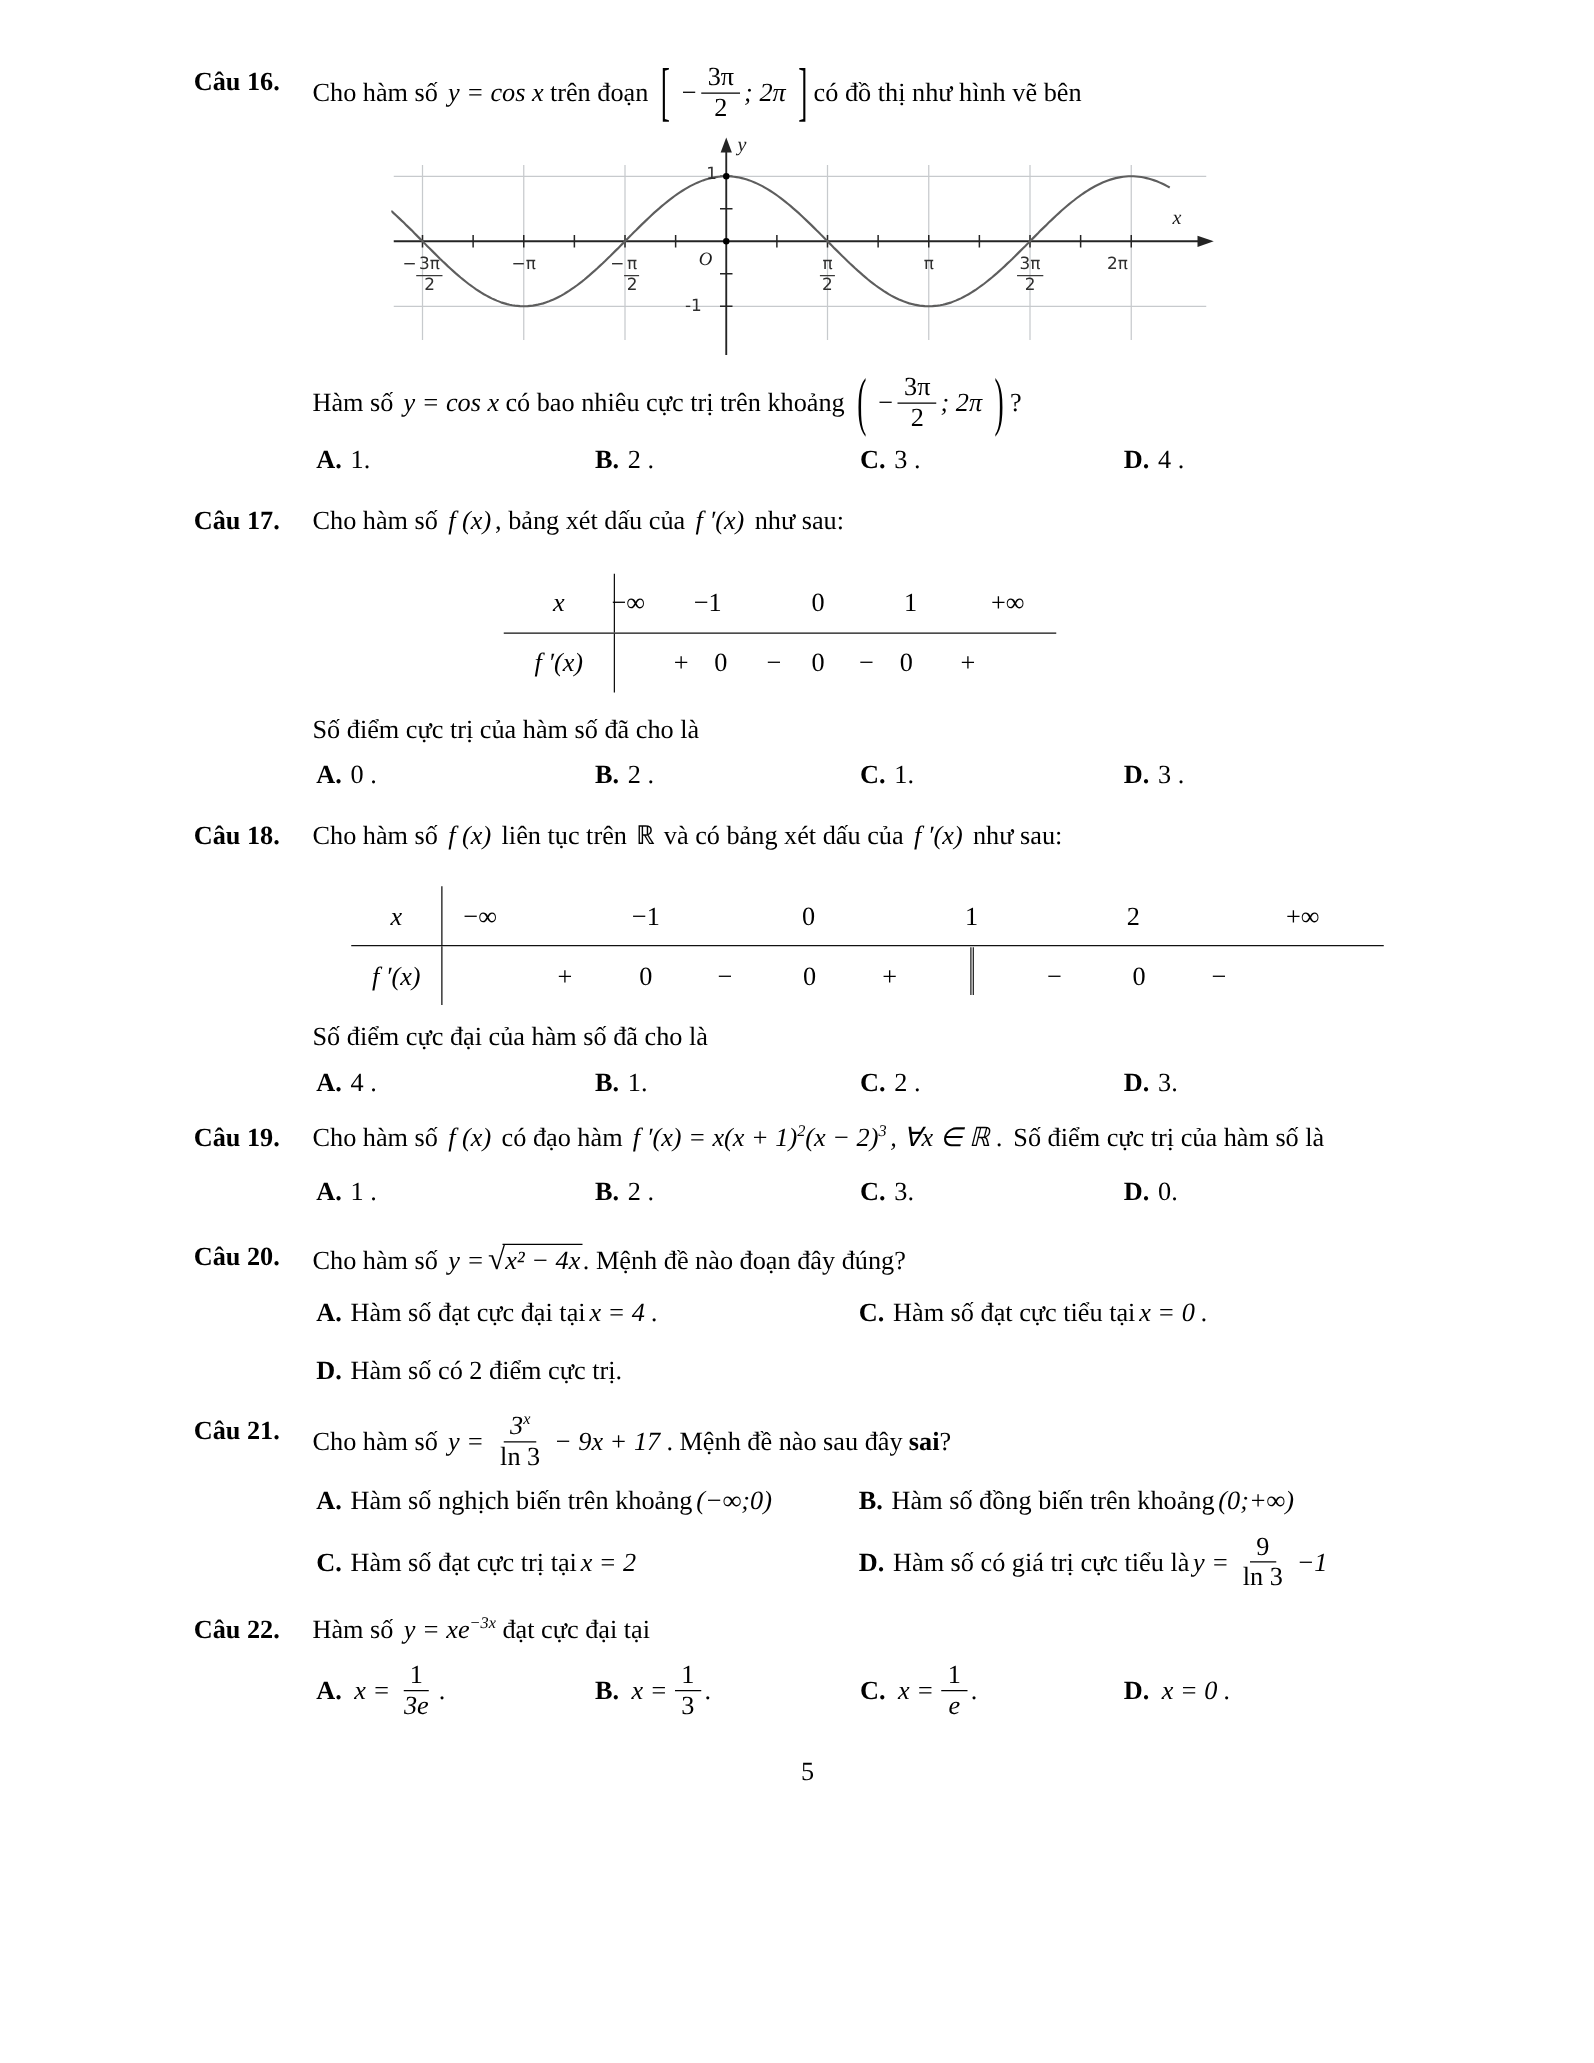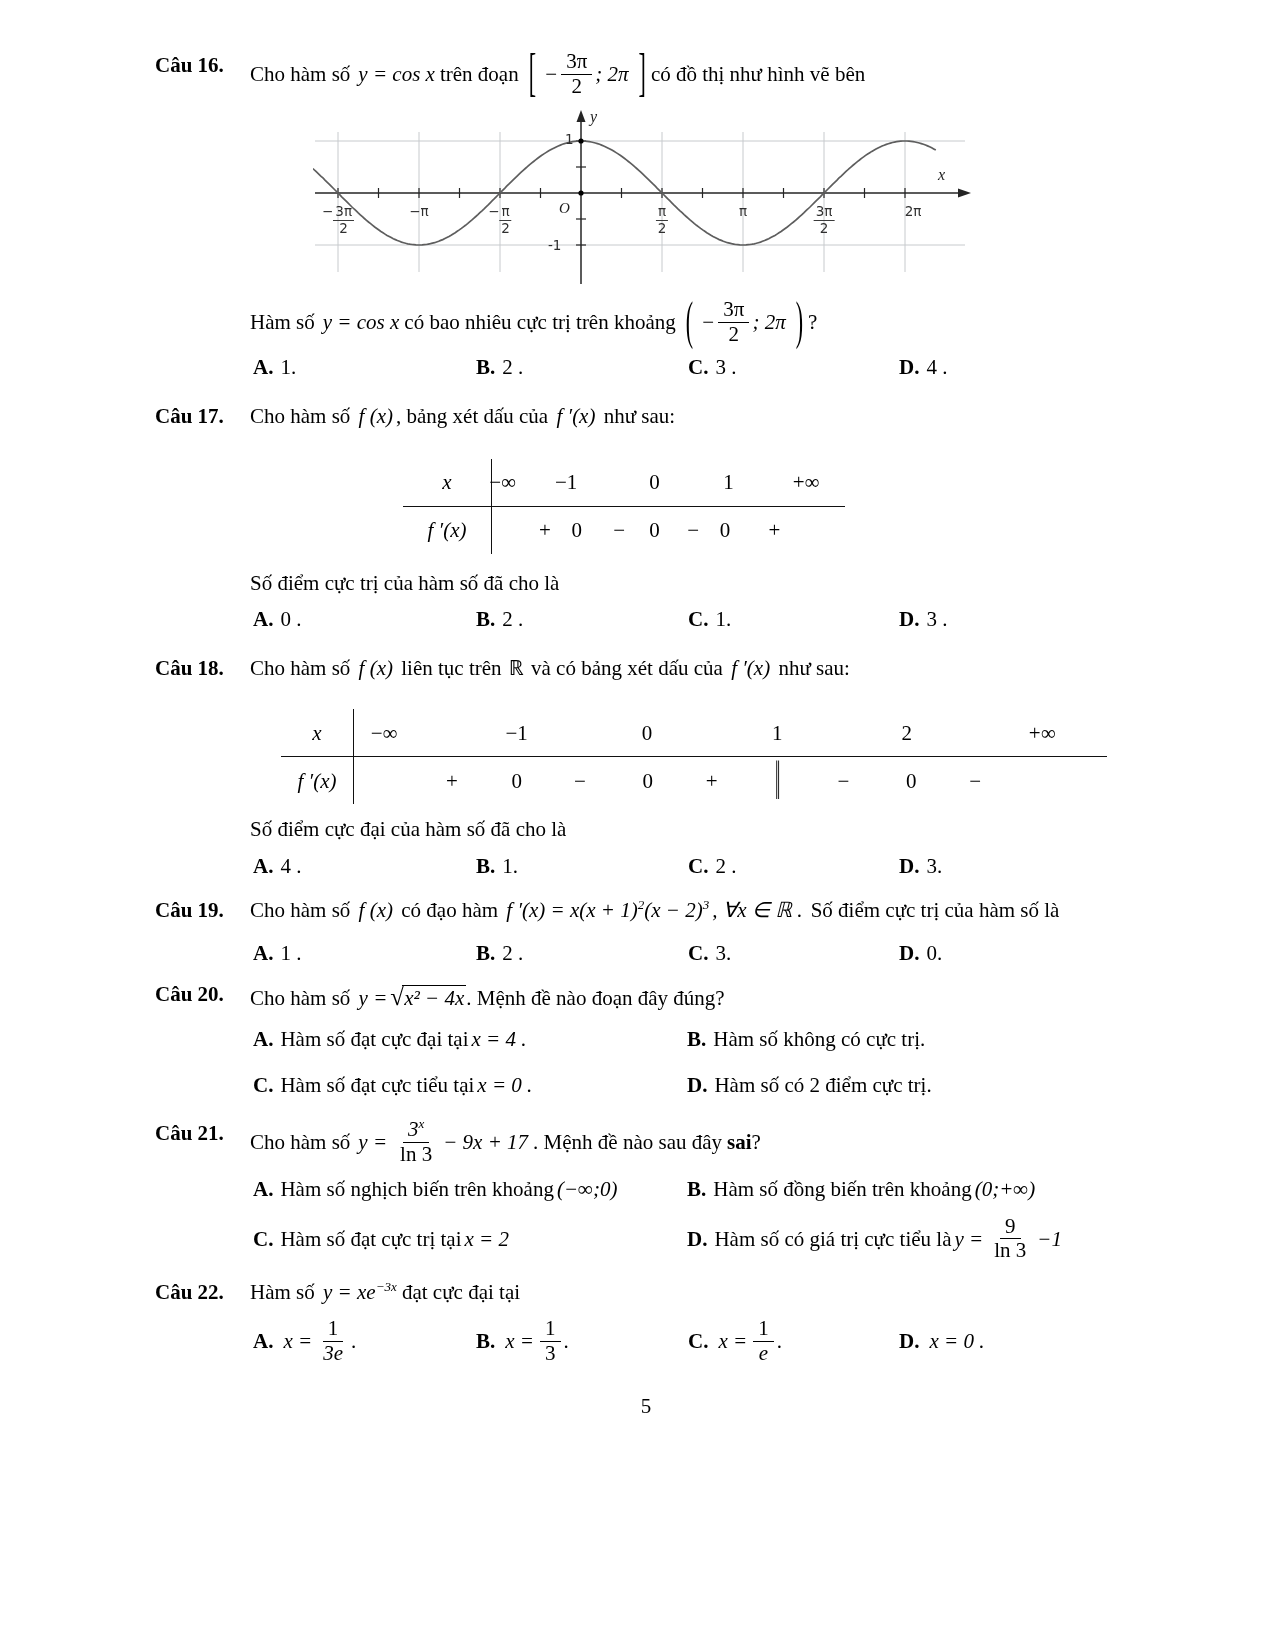--- a/index.html
+++ b/index.html
@@ -47,21 +47,21 @@
   .stable{width:442px;margin:28px 0 8px 248px;}
   .stable18{width:826px;margin:26px 0 2px 126px;}
   .st-row{display:flex;height:47px;}
   .st-lab{flex:0 0 88px;display:flex;align-items:center;justify-content:center;font-style:italic;border-right:1.4px solid #111;}
   .stable18 .st-lab{flex:0 0 72px;}
   .rowline{border-bottom:1.4px solid #111;}
   .st-vals{flex:1;position:relative;}
   .st-vals span{position:absolute;top:50%;left:0;transform:translate(-50%,-50%);white-space:nowrap;}
   .st-vals span.dbar{transform:translate(-50%,-50%) scaleY(2.9);font-size:19px;letter-spacing:-1px;}
 
-  .stem{margin:14px 0 0 95px;} .mt14{margin-top:14px;} .mt18{margin-top:18px;} .mt22{margin-top:11px;}
+  .stem{margin:14px 0 0 95px;} .mt14{margin-top:14px;} .mt18{margin-top:18px;} .mt22{margin-top:22px;}
 
   
   .rsym{font-size:1.2em;margin-right:-2px;}
   .rad{border-top:1.4px solid #000;font-style:italic;padding:0 2px;}
 
   .pageno{text-align:center;margin-top:26px;}
 </style>
 </head>
 <body>
 
@@ -154,21 +154,21 @@
           <span>2</span>
         </span>
       </span>
     <span class="xlab" style="left:430px;">π</span>
     <span class="xlab" style="left:511px;">
         <span class="gfrac">
           <span class="gn">3π</span>
           <span>2</span>
         </span>
       </span>
-    <span class="xlab" style="left:600px;">2π</span>
+    <span class="xlab" style="left:581px;">2π</span>
   </div>
 
   <div class="flexline" style="margin-left:95px;">
     <span>Hàm số</span>
     <span class="mi">y = cos x</span>
     <span>có bao nhiêu cực trị trên khoảng</span>
     <span class="tallb">(</span>
     <span class="mi" style="margin-right:0;">−</span>
     <span class="vfrac">
         <span class="fn">3π</span>
@@ -297,21 +297,20 @@
 
   <div class="q mt22">
     <span class="qlabel">Câu 20.</span>
     <div class="qbody">
       <span>Cho hàm số</span>
       <span class="mi">y =</span><span class="rsym">√</span><span class="rad">x² − 4x</span><span>. Mệnh đề nào đoạn đây đúng?</span>
     </div>
   </div>
   <div class="ans2col">
     <span class="opt"><span class="akey">A.</span><span>Hàm số đạt cực đại tại</span><span class="mi">x = 4 .</span></span>
-    <span class="opt"><span class="akey">B.</span><span>Hàm số không có cực trị.</span><span class="mi"></span></span>
     <span class="opt"><span class="akey">C.</span><span>Hàm số đạt cực tiểu tại</span><span class="mi">x = 0 .</span></span>
     <span class="opt"><span class="akey">D.</span><span>Hàm số có 2 điểm cực trị.</span><span class="mi"></span></span>
   </div>
 
   <div class="q mt18">
     <span class="qlabel">Câu 21.</span>
     <div class="qbody">
       <div class="flexline">
         <span>Cho hàm số</span>
         <span class="mi">y =</span>

